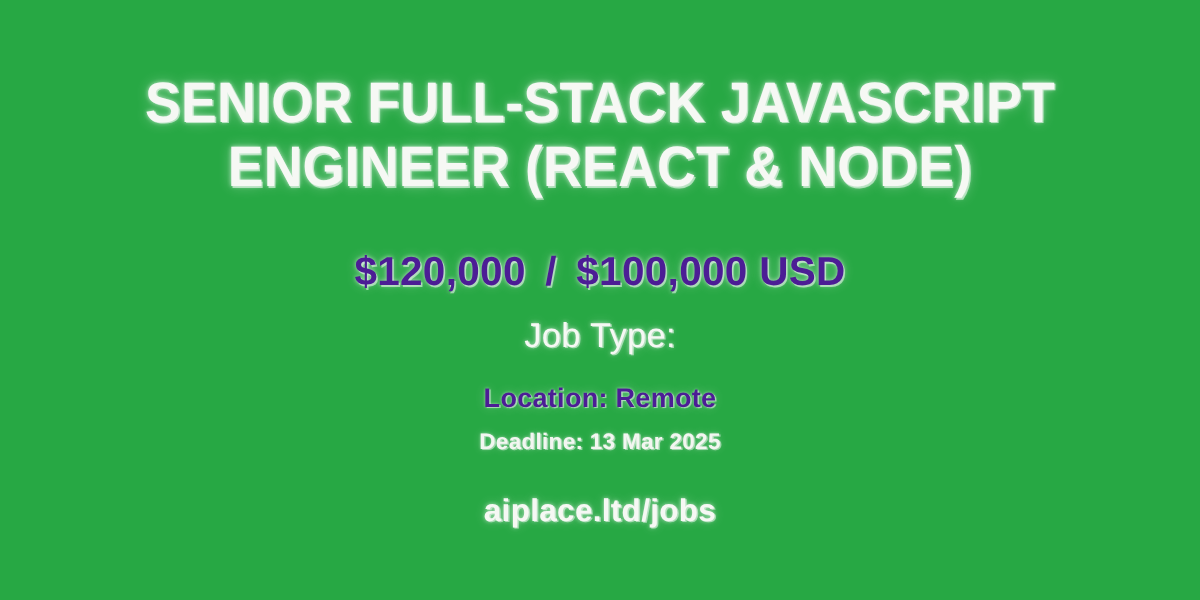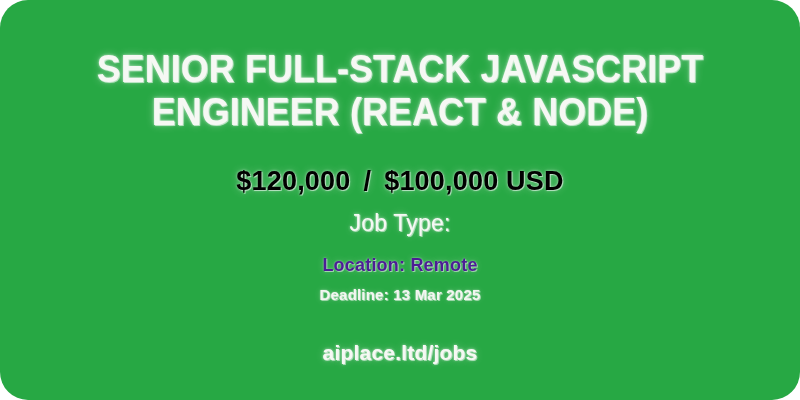--- a/index.html
+++ b/index.html
@@ -16,21 +16,20 @@
   #job-card {
     position: relative;
     width: 800px;
     height: 400px;
     background: #27a844;
     display: flex;
     flex-direction: column;
     align-items: center;
     box-sizing: border-box;
     overflow: hidden;
-    border-radius: 28px;
   }
 
   
   .title-block {
     margin-top: 50px;
     width: 100%;
     text-align: center;
     line-height: 1.02;
   }
   .title-line {
@@ -51,21 +50,21 @@
   .title-line.second {
     margin-top: 4px;
   }
 
   
   .salary-row {
     margin-top: 34px;
     display: flex;
     align-items: baseline;
     justify-content: center;
-    color: #000000;
+    color: #4c1d95;
     font-weight: bold;
     font-size: 27px;
     letter-spacing: 0.2px;
     text-shadow:
       0 0 3px rgba(255,255,255,0.6),
       0 0 8px rgba(255,255,255,0.3),
       1px 1px 0 rgba(255,255,255,0.5);
   }
   .salary-sep {
     margin: 0 13px;
@@ -110,21 +109,21 @@
     font-size: 15px;
     letter-spacing: 0.2px;
     text-shadow:
       0 0 2px rgba(255,255,255,0.5),
       0 0 6px rgba(255,255,255,0.25),
       1px 1px 0 rgba(255,255,255,0.45);
   }
 
   
   .site-url {
-    margin-top: 38px;
+    margin-top: 26px;
     color: #f6f8f4;
     font-weight: bold;
     font-size: 21px;
     letter-spacing: 0.2px;
     text-decoration: none;
     text-shadow:
       0 0 3px rgba(255,255,255,0.6),
       0 0 8px rgba(255,255,255,0.3),
       1px 1px 0 rgba(255,255,255,0.5);
   }

